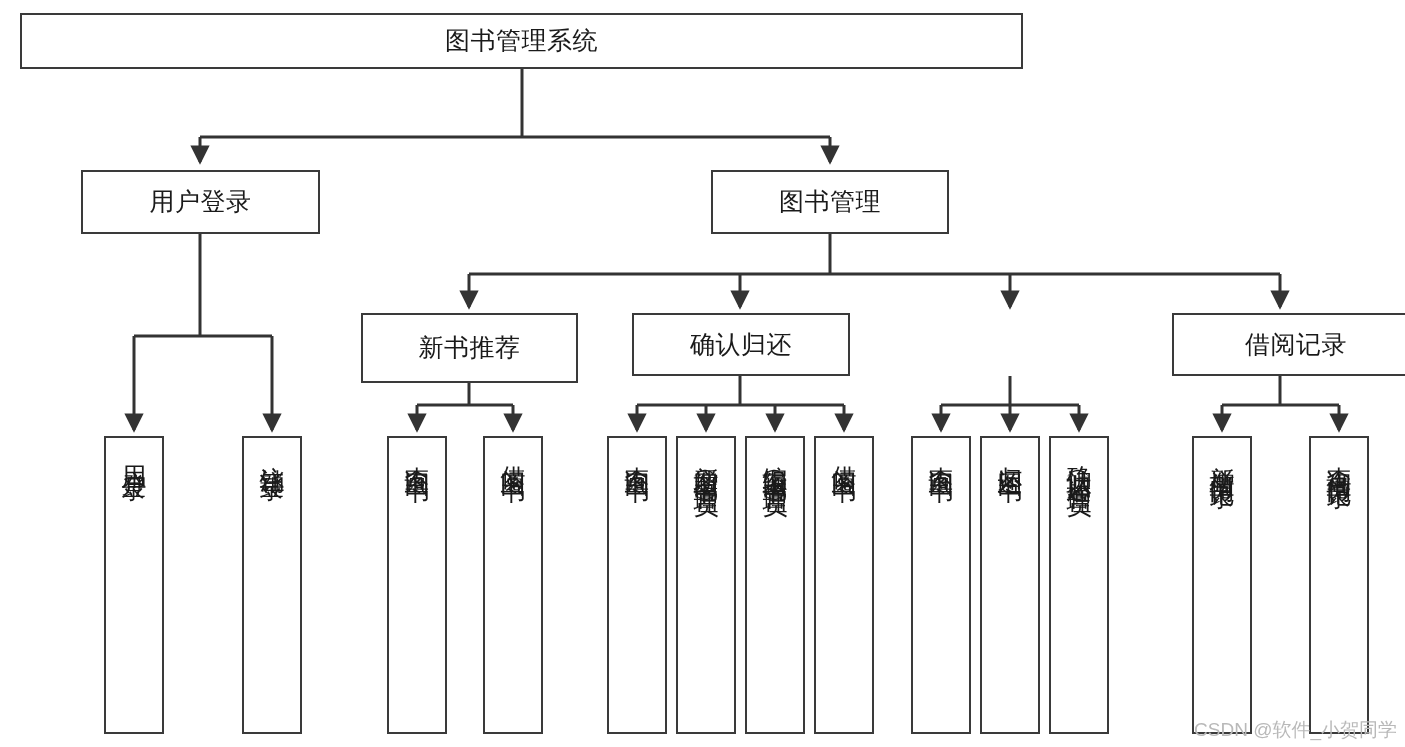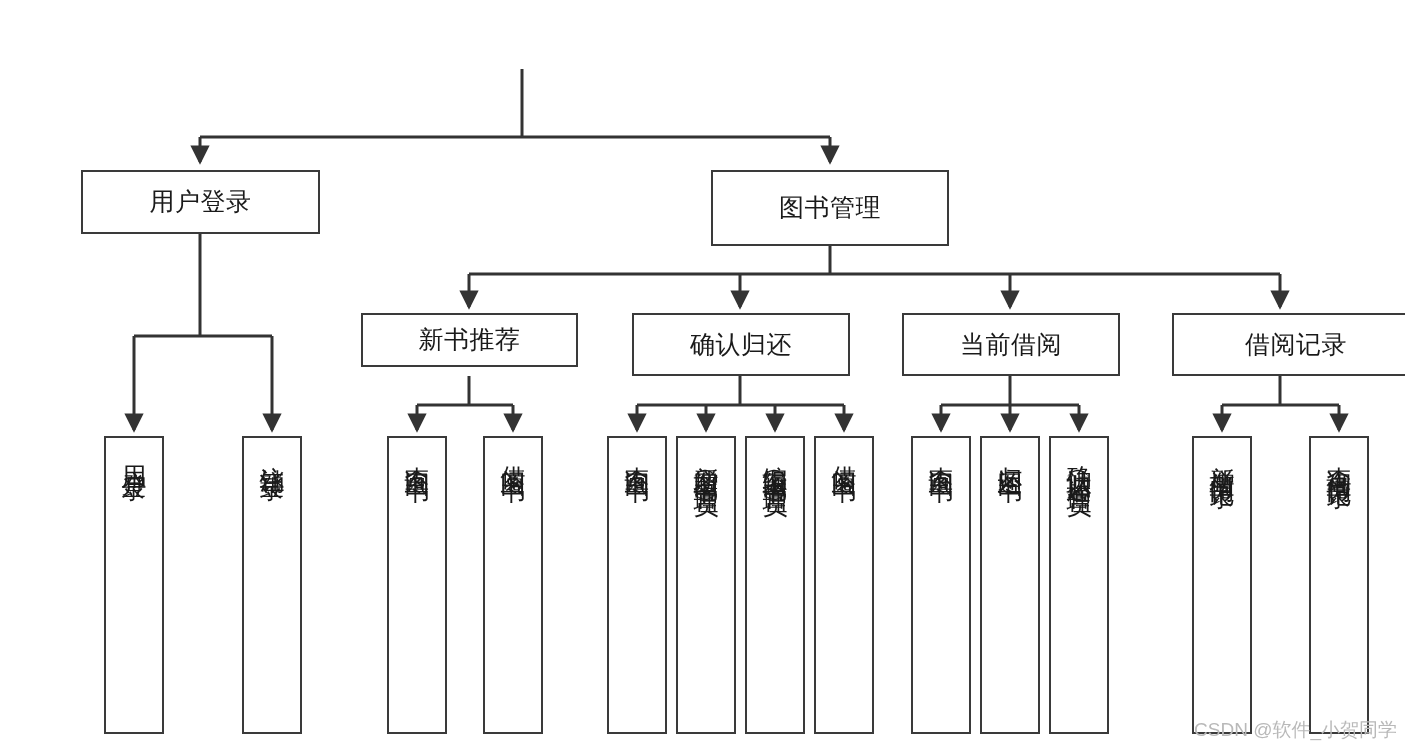--- a/index.html
+++ b/index.html
@@ -95,36 +95,36 @@
       <path d="M 1010 405 L 1010 430" marker-end="url(#arrow)"></path>
       <path d="M 1079 405 L 1079 430" marker-end="url(#arrow)"></path>
 
       <path d="M 1280 376 L 1280 405"></path>
       <path d="M 1222 405 L 1339 405"></path>
       <path d="M 1222 405 L 1222 430" marker-end="url(#arrow)"></path>
       <path d="M 1339 405 L 1339 430" marker-end="url(#arrow)"></path>
     </g>
   </svg>
 
+  <div class="node root" style="left:20px;top:13px;width:1003px;height:56px;">
+    <span class="lbl">图书管理系统</span>
+  </div>
 
   <div class="node h-node" style="left:81px;top:170px;width:239px;height:64px;">
     <span class="lbl">用户登录</span>
   </div>
-  <div class="node h-node" style="left:711px;top:170px;width:238px;height:76px;">
+  <div class="node h-node" style="left:711px;top:170px;width:238px;height:64px;">
     <span class="lbl">图书管理</span>
   </div>
 
-  <div class="node h-node" style="left:361px;top:313px;width:217px;height:54px;">
+  <div class="node h-node" style="left:361px;top:313px;width:217px;height:70px;">
     <span class="lbl">新书推荐</span>
   </div>
   <div class="node h-node" style="left:632px;top:313px;width:218px;height:63px;">
     <span class="lbl">确认归还</span>
-  </div>
-  <div class="node h-node" style="left:902px;top:313px;width:218px;height:63px;">
-    <span class="lbl">当前借阅</span>
   </div>
   <div class="node h-node" style="left:1172px;top:313px;width:248px;height:63px;">
     <span class="lbl">借阅记录</span>
   </div>
 
   <div class="node v-node" style="left:104px;top:436px;width:60px;height:298px;">
     <span class="lbl">用户登录</span>
   </div>
   <div class="node v-node" style="left:242px;top:436px;width:60px;height:298px;">
     <span class="lbl">注销登录</span>

